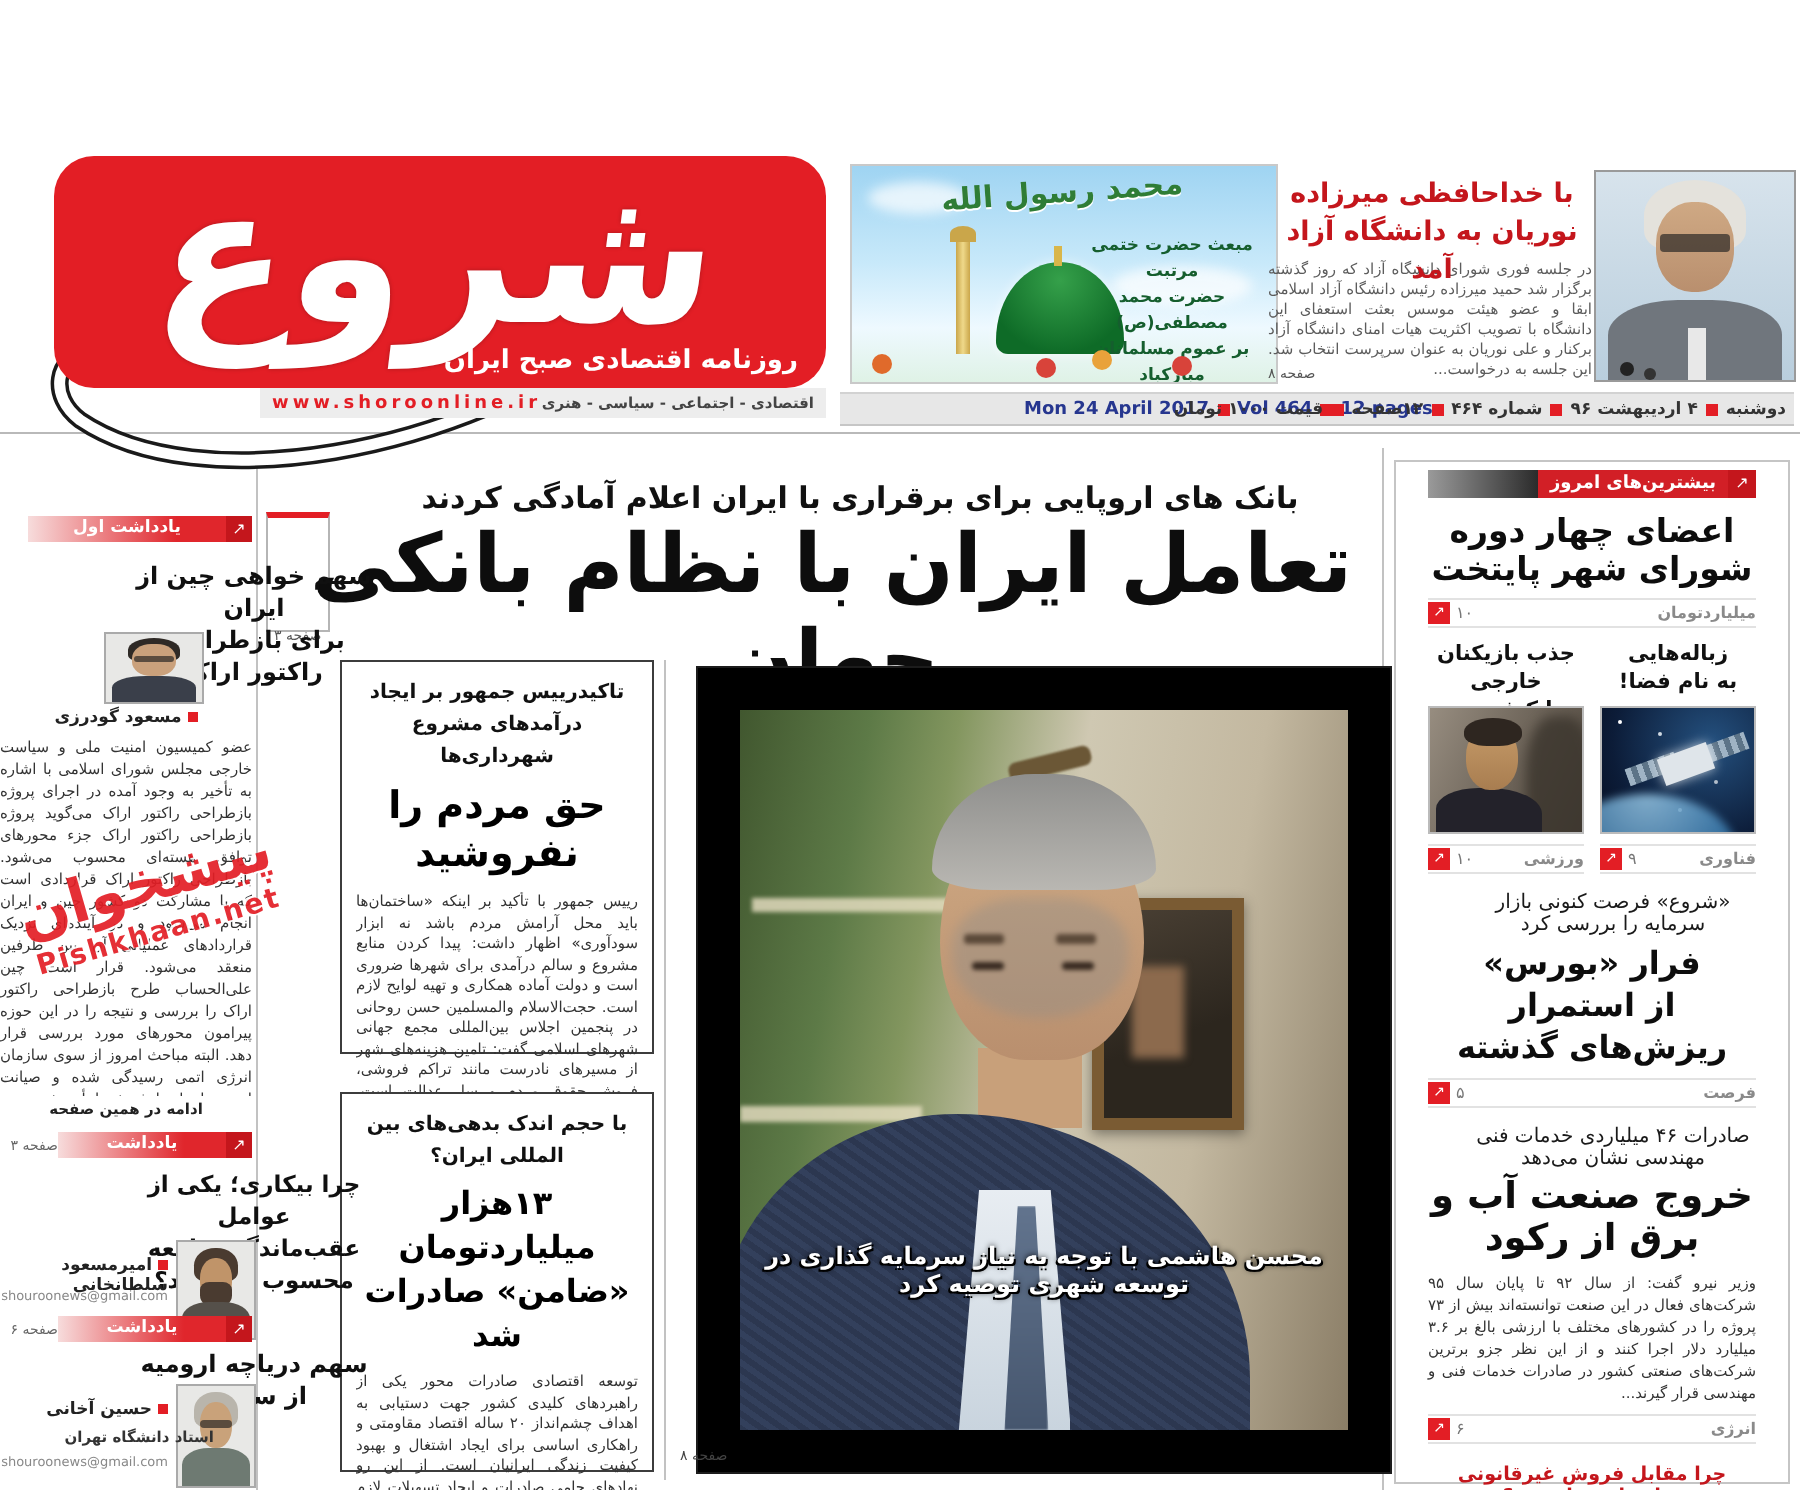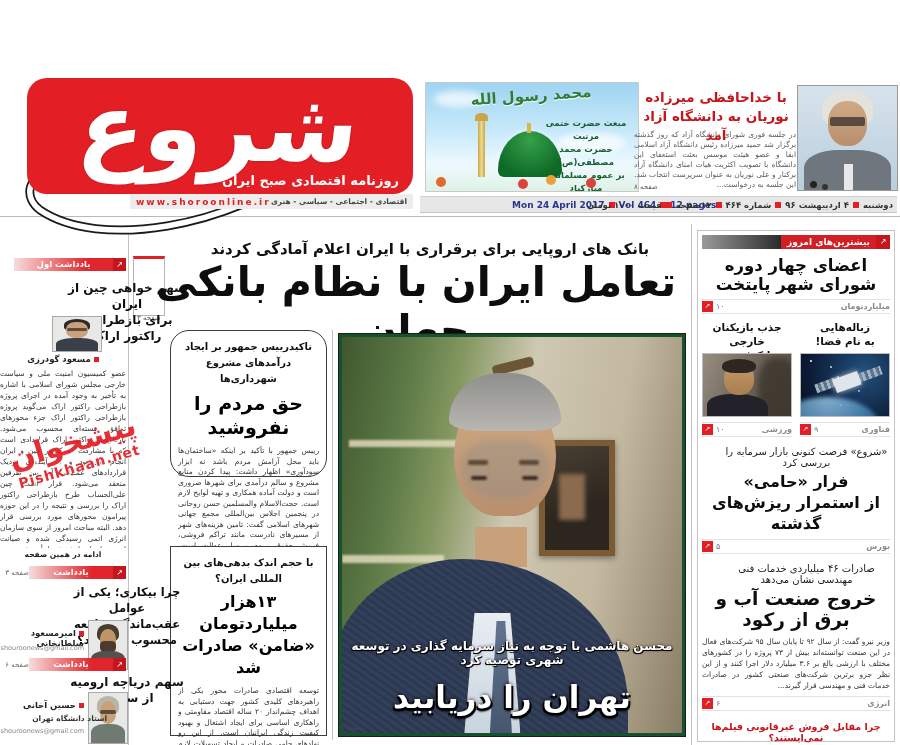--- a/index.html
+++ b/index.html
@@ -60,31 +60,31 @@
 
   
   .lead-kicker{left:170px;top:240px;width:520px;font-size:15px;font-weight:bold;color:#111;}
   .lead-headline{left:138px;top:258px;width:556px;font-size:41px;font-weight:bold;color:#0d0d0d;
                  letter-spacing:-1px;}
   .lead-page{left:137px;top:314px;font-size:7px;color:#555;}
   .mini-box{left:133px;top:256px;width:30px;height:56px;border:1px solid #b5b5b5;border-top:3px solid #e31e25;background:#fff;}
 
   
   .art-box{width:157px;border:1px solid #3c3c3c;background:#fff;box-sizing:border-box;padding:8px 7px 4px 7px;}
-  .box1{left:170px;top:330px;height:147px;border-radius:19px;}
+  .box1{left:170px;top:330px;height:197px;}
   .box2{left:170px;top:546px;height:190px;}
   .box-kicker{font-size:10px;font-weight:bold;color:#111;line-height:16px;}
   .box-headline{font-size:19px;font-weight:bold;color:#000;line-height:24px;margin-top:4px;}
   .box-headline2{font-size:16px;font-weight:bold;color:#000;line-height:22px;margin-top:4px;}
   .box-body{font-size:7.5px;color:#333;line-height:10.5px;margin-top:7px;overflow:hidden;}
   .box-page{font-size:7px;color:#444;margin-top:4px;}
 
   
-  .main-photo-frame{left:338px;top:333px;width:348px;height:404px;border:1px solid #1c1c1c;background:#14532d;
-                    padding:3px;box-sizing:border-box;}
+  .main-photo-frame{left:348px;top:333px;width:348px;height:404px;border:1px solid #1c1c1c;background:#000000;
+                    padding:21px;box-sizing:border-box;}
   .main-photo{position:relative;width:100%;height:100%;overflow:hidden;
       background:linear-gradient(100deg,#41572f 0%,#5d7a47 18%,#83965f 30%,#cfc8b2 48%,#c3b8a0 72%,#8a7d66 100%);}
   .mp-bar{position:absolute;background:#e9e0c4;opacity:.8;filter:blur(1px);}
   .mp-frame{position:absolute;left:58%;top:26%;width:64px;height:104px;border:6px solid #7a5b33;
             background:linear-gradient(160deg,#4a4034,#2c261e 60%);box-shadow:0 2px 6px rgba(0,0,0,.4);}
   .mp-frame-inner{position:absolute;left:14px;top:28px;width:26px;height:46px;background:#8c6a4d;filter:blur(2px);}
   .mp-lamp{position:absolute;left:44%;top:6%;width:42px;height:10px;background:#6b5736;border-radius:4px;
            transform:rotate(-14deg);filter:blur(.5px);}
   .mp-torso{position:absolute;left:-4%;bottom:-2%;width:88%;height:46%;
             background:repeating-linear-gradient(35deg,#2c3750 0 3px,#33405c 3px 6px);
@@ -129,21 +129,21 @@
   .p-body{position:absolute;left:6%;bottom:-4%;width:88%;height:42%;border-radius:40% 40% 0 0;}
   .p-glass{position:absolute;left:30%;top:33%;width:40%;height:8%;background:rgba(30,30,30,.65);border-radius:2px;}
   .watermark{position:absolute;left:-18px;top:196px;width:185px;transform:rotate(-16deg);color:#e31e25;
              z-index:5;text-align:center;opacity:.92;}
   .wm-fa{font-size:30px;font-weight:bold;text-shadow:1px 1px 0 #fff;}
   .wm-en{font-size:14px;font-weight:bold;letter-spacing:1px;text-shadow:1px 1px 0 #fff,-1px -1px 0 #fff;}
   .wm-heart{position:absolute;left:8px;top:-6px;font-size:14px;color:#e31e25;}
 
   
   .rightcol{left:697px;top:230px;width:198px;height:512px;border:1px solid #c5c5c5;background:#fff;
-            box-sizing:border-box;padding:4px 4px;}
+            box-sizing:border-box;padding:4px 16px;}
   .rc-topbar{display:flex;height:14px;}
   .rc-topbar .dark{flex:1;background:linear-gradient(90deg,#9a9a9a,#2b2b2b);}
   .rc-topbar .lbl{background:#d21f26;color:#fff;font-size:9px;font-weight:bold;line-height:14px;
                   padding:0 6px;white-space:nowrap;}
   .rc-h1{font-size:16.5px;font-weight:bold;color:#0d0d0d;line-height:19px;margin-top:7px;}
   .statrow{display:flex;align-items:center;height:13px;border-top:1px solid #e2e2e2;border-bottom:1px solid #e2e2e2;
            margin-top:5px;font-size:8px;color:#8a8a8a;}
   .statrow .ico{width:11px;height:11px;background:#e31e25;color:#fff;font-size:7px;line-height:11px;
                 text-align:center;margin-right:3px;flex:0 0 auto;}
   .statrow .cnt{color:#777;font-size:8px;}
@@ -296,21 +296,20 @@
       <div class="mp-shirt"></div>
       <div class="mp-tie"></div>
       <div class="mp-face"></div>
       <div class="mp-stubble"></div>
       <div class="mp-hair"></div>
       <div class="mp-brow" style="left:37%;top:31%;"></div>
       <div class="mp-brow" style="left:52%;top:31%;"></div>
       <div class="mp-eye" style="left:38%;top:35%;"></div>
       <div class="mp-eye" style="left:53%;top:35%;"></div>
       <div class="mp-caption1 fa">محسن هاشمی با توجه به نیاز سرمایه گذاری در توسعه شهری توصیه کرد</div>
-      <div class="mp-caption2 fa">تهران را دریابید</div>
     </div>
   </div>
   <div class="abs mp-page fa">صفحه ۸</div>
 
   <div class="abs leftcol">
 
     <div class="note-bar" style="left:14px;top:30px;width:112px;">
       <div class="bar-red fa">یادداشت اول</div>
       <div class="bar-ico">↗</div>
     </div>
@@ -436,27 +435,27 @@
         <div class="statrow" style="direction:ltr;">
           <div class="ico">↗</div>
           <span class="cnt">۱۰</span>
           <span class="cat fa">ورزشی</span>
         </div>
       </div>
     </div>
 
     <div class="rc-kicker">«شروع» فرصت کنونی بازار سرمایه را بررسی کرد</div>
     <div class="rc-h2">
-      <div>فرار «حامی»</div>
+      <div>فرار «بورس»</div>
       <div>از استمرار ریزش‌های گذشته</div>
     </div>
     <div class="statrow" style="direction:ltr;">
       <div class="ico">↗</div>
       <span class="cnt">۵</span>
-      <span class="cat fa">بورس</span>
+      <span class="cat fa">فرصت</span>
     </div>
 
     <div class="rc-kicker">صادرات ۴۶ میلیاردی خدمات فنی مهندسی نشان می‌دهد</div>
     <div class="rc-h3">خروج صنعت آب و برق از رکود</div>
     <div class="rc-body j">وزیر نیرو گفت: از سال ۹۲ تا پایان سال ۹۵ شرکت‌های فعال در این صنعت توانسته‌اند بیش از ۷۳ پروژه را در کشورهای مختلف با ارزشی بالغ بر ۳.۶ میلیارد دلار اجرا کنند و از این نظر جزو برترین شرکت‌های صنعتی کشور در صادرات خدمات فنی و مهندسی قرار گیرند...</div>
     <div class="statrow" style="direction:ltr;">
       <div class="ico">↗</div>
       <span class="cnt">۶</span>
       <span class="cat fa">انرژی</span>
     </div>

